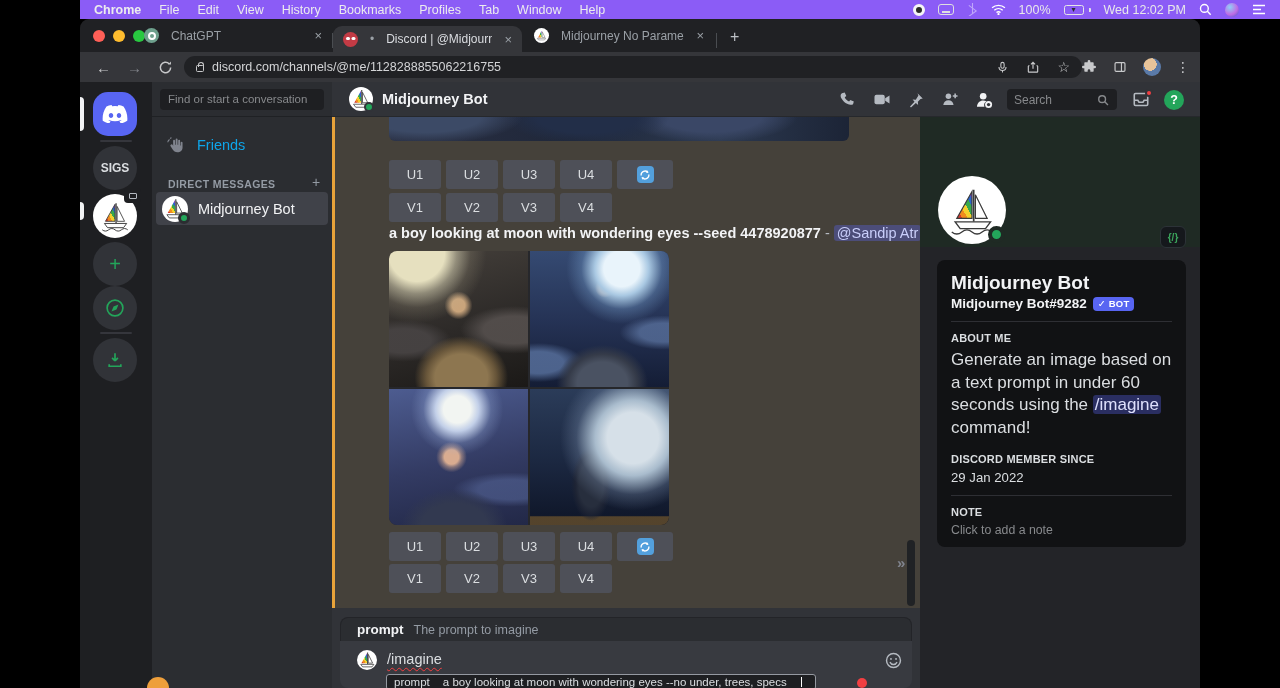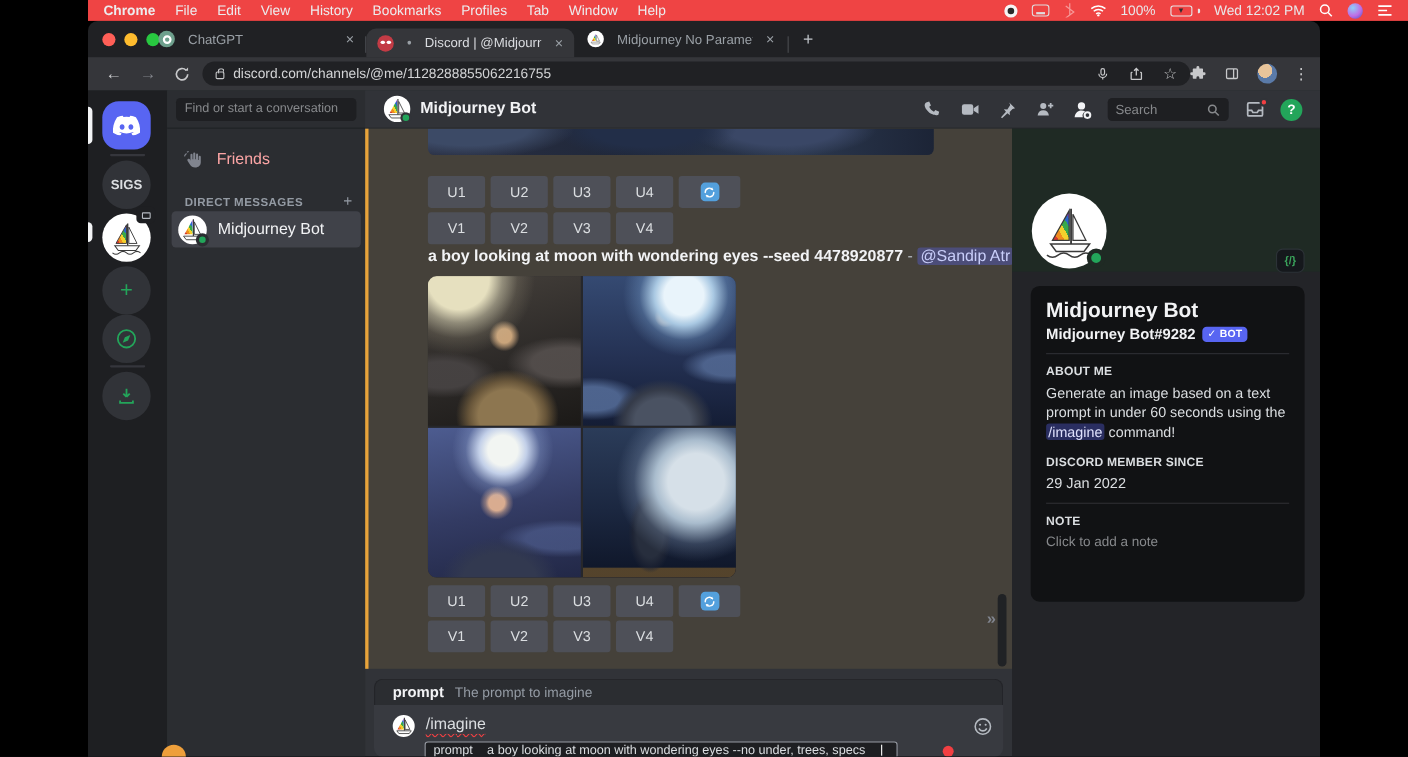--- a/index.html
+++ b/index.html
@@ -1,21 +1,21 @@
 <!DOCTYPE html>
 <html><head>
 <meta charset="utf-8">
 <style>
   *{box-sizing:border-box;margin:0;padding:0}
   body{background:#000;font-family:"Liberation Sans","DejaVu Sans",sans-serif;-webkit-font-smoothing:antialiased}
   .stage{position:relative;width:1280px;height:688px;overflow:hidden;background:#000}
   svg{display:block}
 
   
-  .menubar{position:absolute;left:80px;top:0;width:1200px;height:19px;background:#ef4444;color:#ececee;
+  .menubar{position:absolute;left:80px;top:0;width:1200px;height:19px;background:#8b5cf6;color:#ececee;
     font-size:12.5px;display:flex;align-items:center;padding:0 14px}
   .menubar .app{font-weight:700;margin-right:18px}
   .menubar .mi{margin-right:18px;font-weight:400}
   .mb-right{margin-left:auto;display:flex;align-items:center;gap:13px;color:#e8e8ea}
   .rec{width:12px;height:12px;border:3px solid #f5f5f5;border-radius:50%;background:#2a2a2a}
   .kbd{width:16px;height:11px;border:1.4px solid #dedee0;border-radius:3px;position:relative}
   .kbd:after{content:"";position:absolute;left:3px;right:3px;bottom:1.5px;height:1.6px;background:#dedee0}
   .batt{display:flex;align-items:center;gap:4px}
   .batt-body{width:20px;height:10px;border:1.3px solid #e6e6e8;border-radius:2.5px;padding:1px;position:relative}
   .batt-fill{height:100%;width:100%;background:#fff;border-radius:1px}
@@ -66,21 +66,21 @@
   .mj-avatar{background:#fff;overflow:hidden}
   .rail-div{position:absolute;left:20px;width:32px;height:2px;background:#35363c;border-radius:1px}
   .grnbtn{background:#313338;color:#23a55a}
   .screen-badge{position:absolute;left:44px;top:106px;width:17px;height:15px;background:#1e1f22;border-radius:4px;display:flex;align-items:center;justify-content:center}
   .screen-badge i{display:block;width:8px;height:6px;border:1.3px solid #b5bac1;border-radius:1px}
 
   
   .sidebar{position:absolute;left:72px;top:0;width:180px;height:100%;background:#2b2d31}
   .sb-top{position:absolute;left:72px;top:0;width:180px;height:35px;border-bottom:1px solid #1f2124;display:flex;align-items:center;justify-content:center}
   .sb-search{width:164px;height:21px;background:#1e1f22;border-radius:4px;font-size:11.5px;color:#87898c;line-height:21px;padding:0 8px;white-space:nowrap;overflow:hidden}
-  .friends{position:absolute;left:76px;top:48px;width:172px;height:30px;border-radius:4px;display:flex;align-items:center;gap:12px;padding:0 10px;color:#fca5a5;font-size:14.5px;font-weight:500}
+  .friends{position:absolute;left:76px;top:48px;width:172px;height:30px;border-radius:4px;display:flex;align-items:center;gap:12px;padding:0 10px;color:#0ea5e9;font-size:14.5px;font-weight:500}
   .dmhead{position:absolute;left:88px;top:96px;font-size:10.5px;font-weight:700;letter-spacing:.4px;color:#949ba4}
   .dmplus{position:absolute;left:232px;top:92px;color:#949ba4;font-size:14px;font-weight:400}
   .dmitem{position:absolute;left:76px;top:110px;width:172px;height:33px;background:#404249;border-radius:4px;display:flex;align-items:center;gap:10px;padding:0 6px;color:#f2f3f5;font-size:14.5px;font-weight:500}
   .av{position:relative;border-radius:50%;background:#fff;flex:0 0 auto}
   .avdot{position:absolute;right:-2px;bottom:-2px;width:12px;height:12px;background:#23a55a;border:3px solid #2b2d31;border-radius:50%}
 
   
   .dch{position:absolute;left:252px;top:0;width:868px;height:35px;background:#313338;border-bottom:1px solid #26282c;display:flex;align-items:center}
   .dch-title{display:flex;align-items:center;gap:9px;margin-left:17px;color:#f2f3f5;font-size:14.5px;font-weight:700}
   .dch-av .avdot{border-color:#313338;width:10px;height:10px;border-width:2.5px;right:-1px;bottom:-1px}
@@ -155,21 +155,21 @@
   .pavatar{position:absolute;left:18px;top:59px;width:68px;height:68px;background:#fff;border-radius:50%;display:flex;align-items:center;justify-content:center}
   .pdot{position:absolute;left:68px;top:109px;width:17px;height:17px;background:#23a55a;border:4px solid #1f2a24;border-radius:50%}
   .slashbadge{position:absolute;left:240px;top:109px;width:26px;height:22px;background:#15181c;border:1px solid #2c3237;border-radius:6px;color:#3ba55c;font-size:10px;font-weight:700;display:flex;align-items:center;justify-content:center}
   .card{position:absolute;left:17px;top:143px;width:249px;height:287px;background:#111214;border-radius:8px;padding:12px 14px;overflow:hidden}
   .pname{font-size:19px;font-weight:700;color:#f2f3f5}
   .ptag{display:flex;align-items:center;gap:6px;margin-top:2px}
   .ptag .t{font-size:13.5px;font-weight:600;color:#f2f3f5}
   .botbadge{background:#5865f2;color:#fff;font-size:9.5px;font-weight:700;border-radius:4px;padding:1.5px 5px;letter-spacing:.2px}
   .cdiv{height:1px;background:#2e2f34;margin:10px 0}
   .slabel{font-size:11px;font-weight:700;color:#dbdee1;letter-spacing:.2px;margin-bottom:5px}
-  .about{font-size:13px;line-height:1.33;color:#dbdee1}
+  .about{font-size:17px;line-height:1.33;color:#dbdee1}
   .cmdchip{background:rgba(88,101,242,.35);color:#dee0fc;border-radius:3px;padding:0 2px}
   .plink{margin-top:14px;font-size:13.2px;line-height:1.3;color:#00a8fc;word-break:break-all;width:226px}
   .msince-l{margin-top:14px}
   .msince{font-size:13.2px;color:#dbdee1;margin-top:2px}
   .noteph{font-size:12.3px;color:#87898c;margin-top:2px}
 
   .orange-sliver{position:absolute;left:147px;top:677px;width:22px;height:22px;border-radius:50%;background:#ee9f3b}
 </style>
 </head>
 <body>

